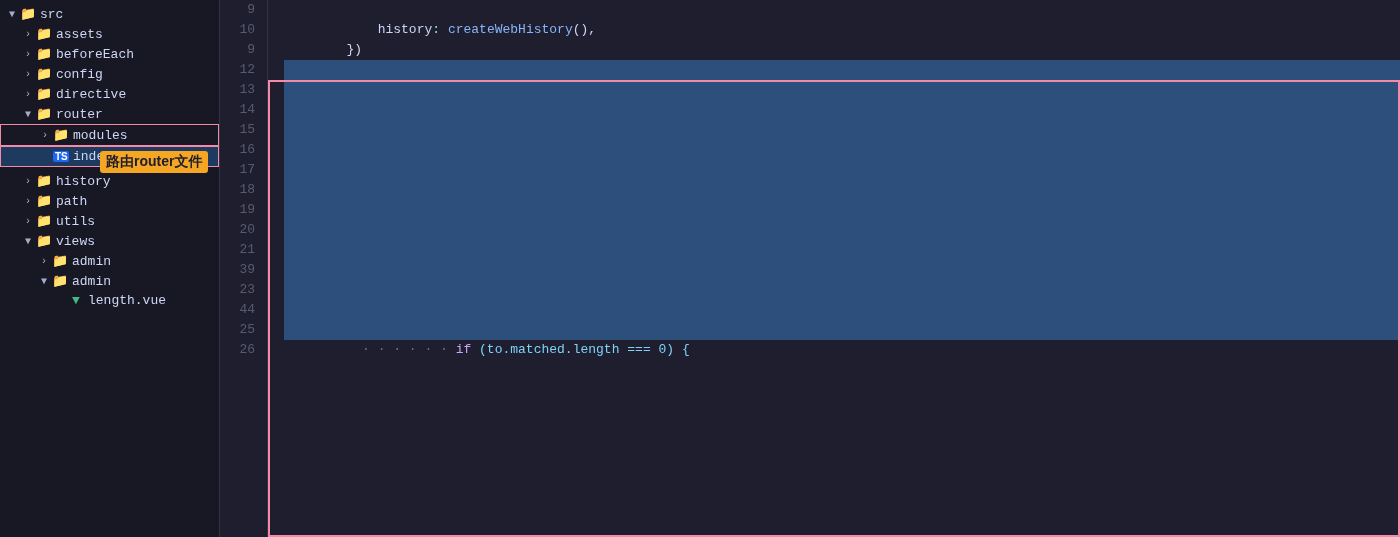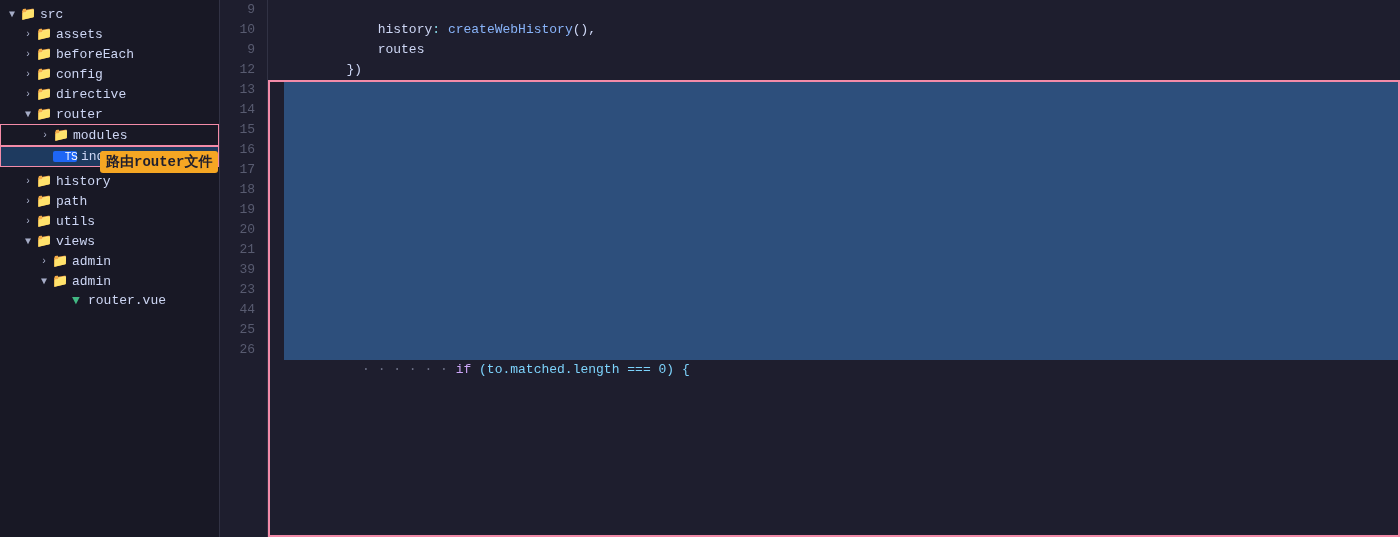--- a/index.html
+++ b/index.html
@@ -49,21 +49,21 @@
     
     .annotation {
       position: absolute;
       background: #f5a623;
       color: #1e1e2e;
       font-size: 14px;
       font-weight: bold;
       padding: 2px 6px;
       border-radius: 3px;
       white-space: nowrap;
-      font-family: Liberation Mono, monospace;
+      font-family: Liberation Sans, sans-serif;
       pointer-events: none;
       z-index: 100;
     }
 
     
     #code-area {
       flex: 1;
       background: #1e1e2e;
       overflow: auto;
       position: relative;
@@ -157,21 +157,21 @@
   </div>
 
   <div class="tree-item selected" style="padding-left:36px; border-color: #f38ba8; border-style: solid; border-width: 1px; background: transparent;">
     <span class="arrow folder-arrow">›</span>
     <span class="icon">📁</span>
     <span class="label">modules</span>
   </div>
 
   <div class="tree-item" style="padding-left:36px; border: 1px solid #f38ba8; background: #1e3a5f;">
     <span class="arrow" style="width:16px;display:inline-block;"></span>
-    <span class="icon ts-icon" style="font-size:10px;font-weight:normal;font-family:sans-serif;background:#1e66f5;color:white;border-radius:2px;padding:0 12px;margin-right:4px;">TS</span>
+    <span class="icon ts-icon" style="font-size:10px;font-weight:bold;font-family:sans-serif;background:#1e66f5;color:white;border-radius:2px;padding:0 2px;margin-right:4px;">TS</span>
     <span class="label">index.ts</span>
   </div>
 
   <div style="position:relative; height: 0; overflow:visible;">
     <div class="annotation" style="top: -16px; left: 100px;">路由router文件</div>
   </div>
 
   <div class="tree-item" style="padding-left:20px; margin-top: 4px;">
     <span class="arrow folder-arrow">›</span>
     <span class="icon">📁</span>
@@ -204,21 +204,21 @@
 
   <div class="tree-item" style="padding-left:36px;">
     <span class="arrow folder-arrow">▼</span>
     <span class="icon">📁</span>
     <span class="label">admin</span>
   </div>
 
   <div class="tree-item" style="padding-left:52px;">
     <span class="arrow" style="width:16px;display:inline-block;"></span>
     <span class="icon" style="color:#42b883;margin-right:4px;font-weight:bold;">▼</span>
-    <span class="label">router.vue</span>
+    <span class="label">length.vue</span>
   </div>
 </div>
 
 <div id="code-area">
   <div class="code-container">
     <div class="line-numbers">
       <div class="line-number">9</div>
       <div class="line-number">10</div>
       <div class="line-number">9</div>
       <div class="line-number">12</div>
@@ -238,23 +238,20 @@
       <div class="line-number">26</div>
     </div>
     <div class="code-lines" style="position:relative;">
 
       <div class="red-border-overlay" style="top:80px; left:0; right:0; bottom:0; border: 2px solid #f38ba8;"></div>
 
       <div class="code-line">
         <span style="color:#6c7086;">    </span><span style="color:#cdd6f4;">history</span><span style="color:#89dceb;">:</span><span style="color:#cdd6f4;"> </span><span style="color:#89b4fa;">createWebHistory</span><span style="color:#cdd6f4;">(),</span>
       </div>
 
-      <div class="code-line">
-        <span style="color:#cdd6f4;">    routes</span>
-      </div>
 
       <div class="code-line">
         <span style="color:#cdd6f4;">})</span>
       </div>
 
       <div class="code-line">
         <span style="color:#f9e2af;font-size:14px;">💡</span>
       </div>
 
       <div class="code-line hl-blue">

